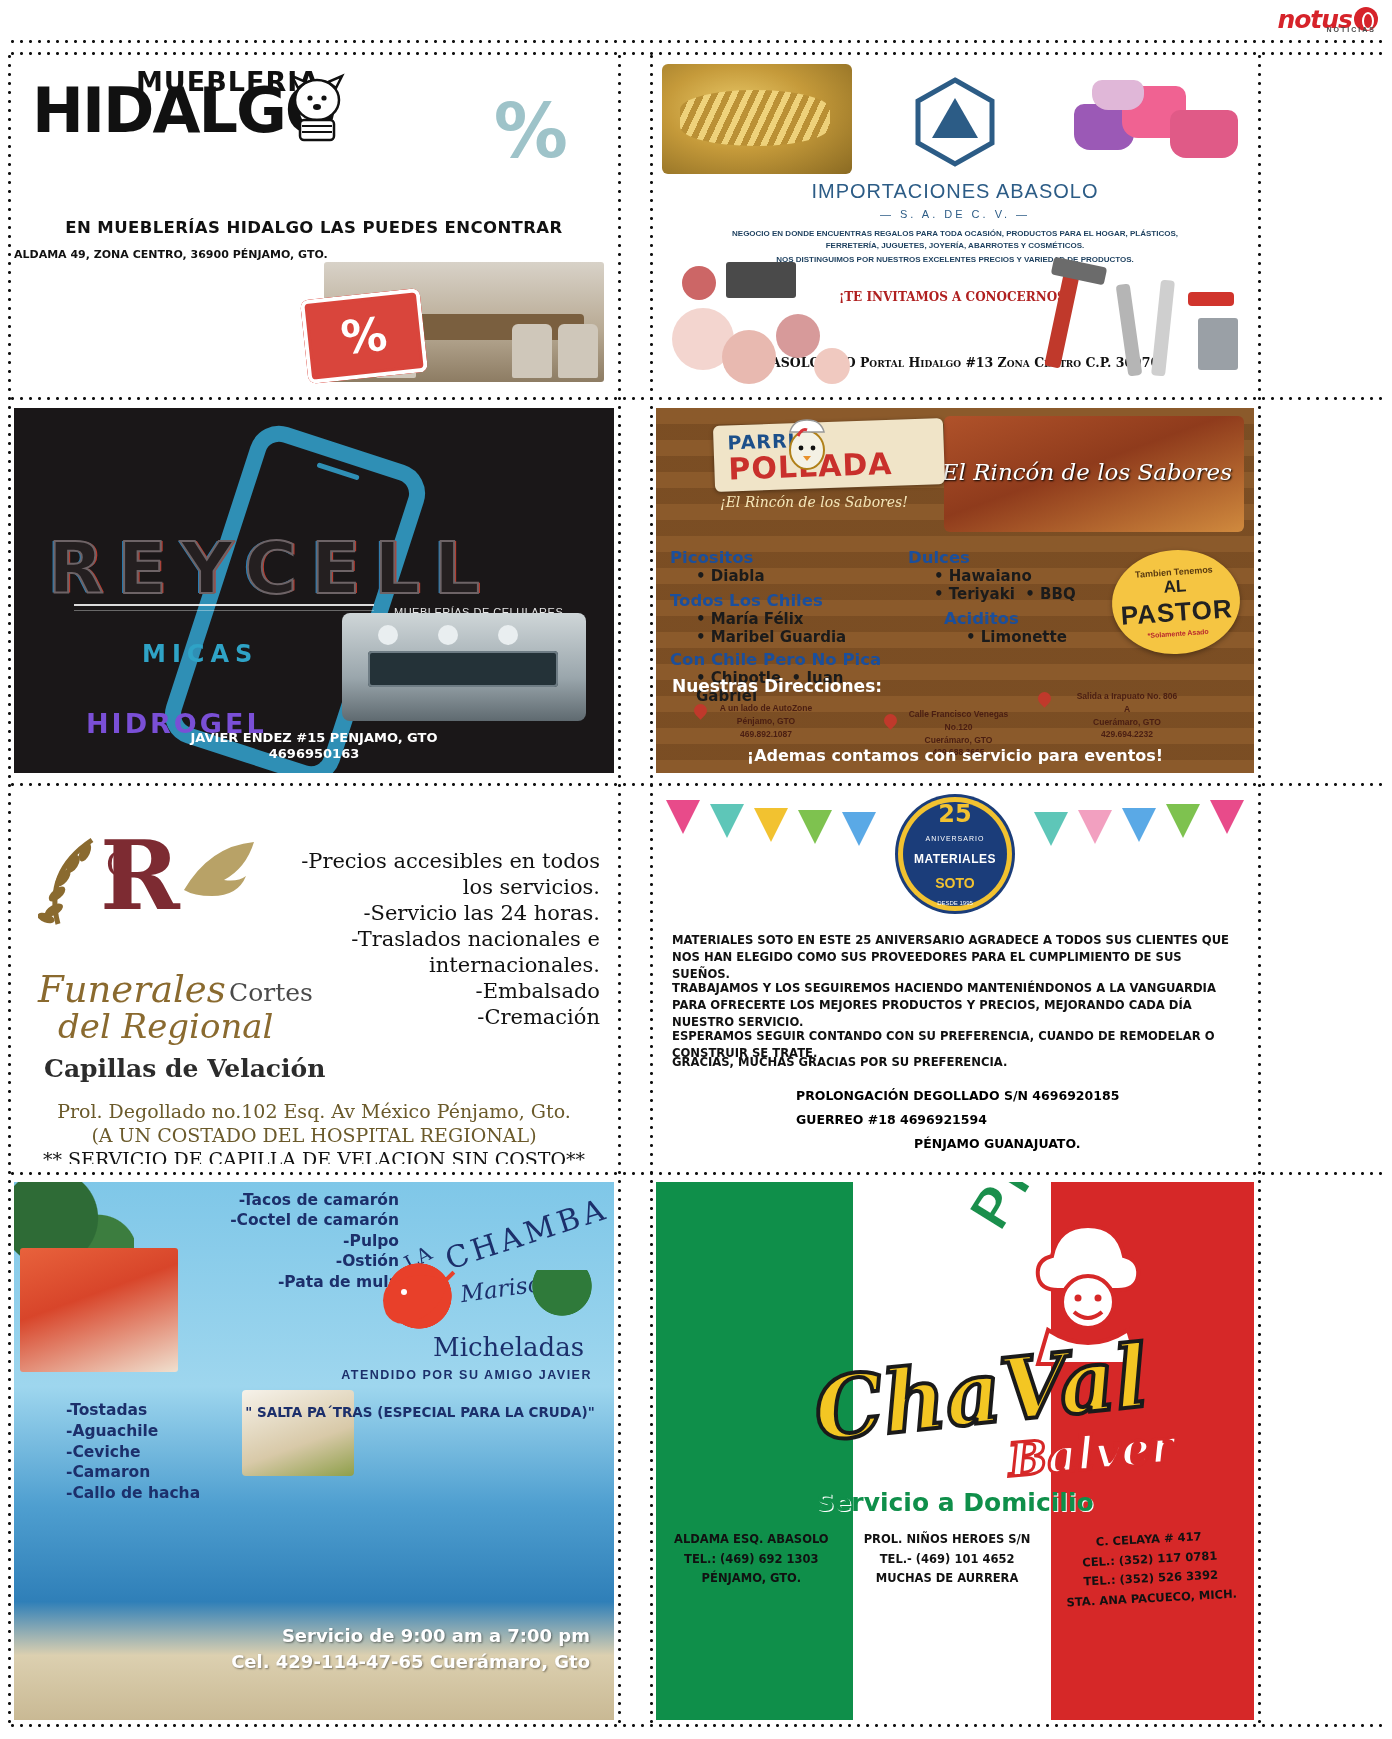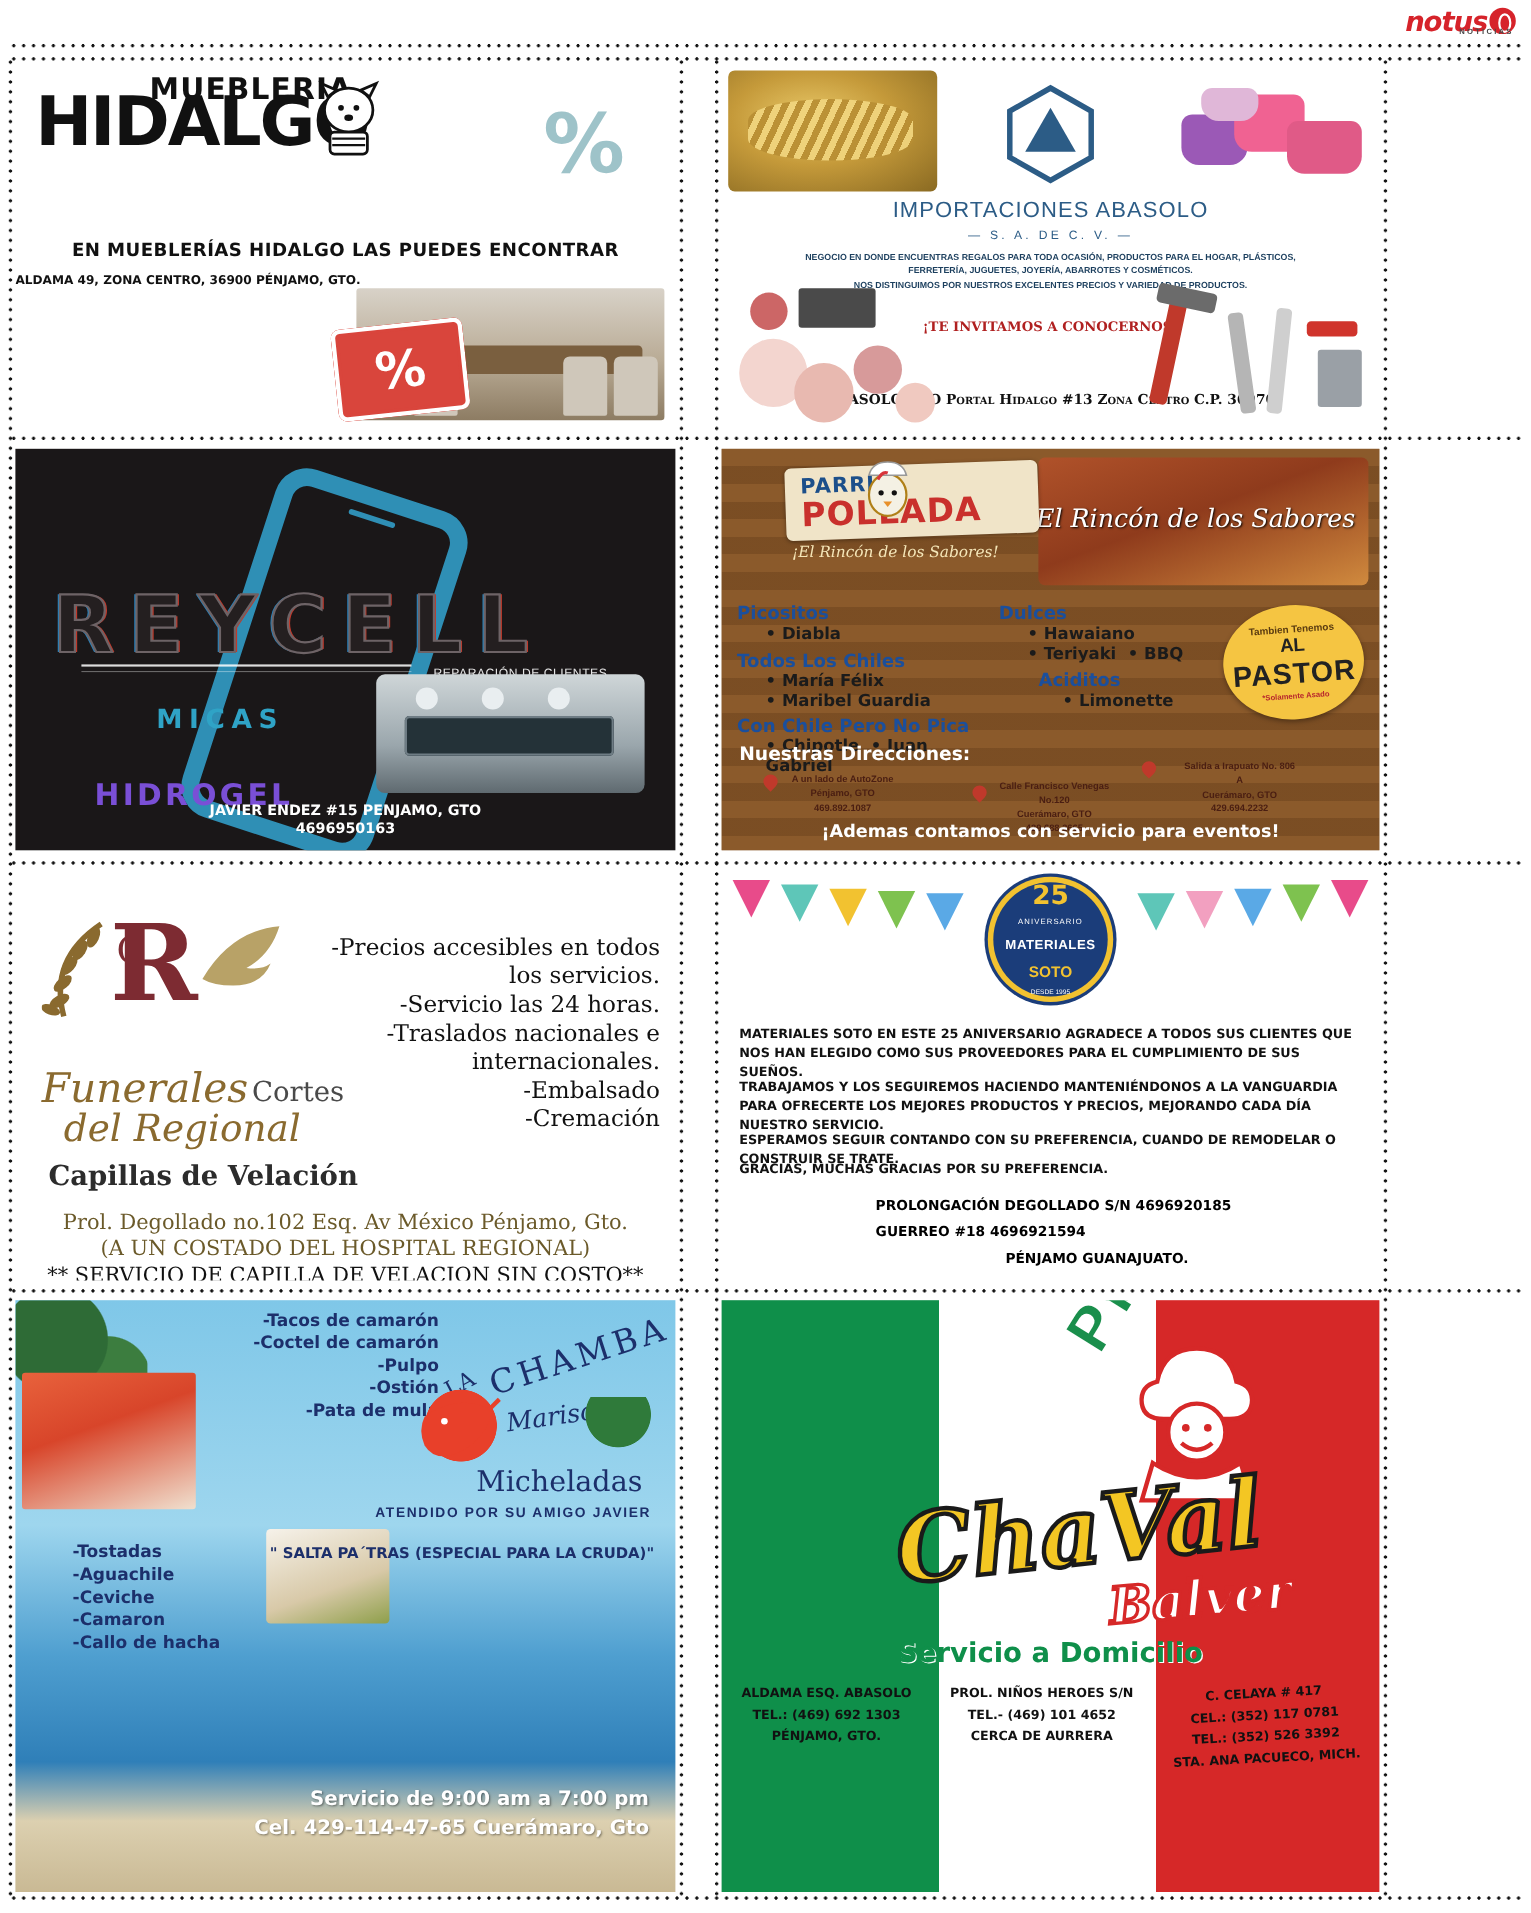--- a/index.html
+++ b/index.html
@@ -540,21 +540,21 @@
       <div class="tool-bar" style="left:140px;top:30px;width:46px;height:14px;background:#d0342c;"></div>
       <div class="tool-bar" style="left:150px;top:56px;width:40px;height:52px;background:#9aa0a6;border-radius:3px;"></div>
     </div>
   </div>
 
   <div class="ad reycell" style="left:14px;top:408px;width:600px;height:365px;">
     <div class="phone-shape"></div>
     <div class="rword">REYCELL</div>
     <div class="line"></div>
     <div class="line2"></div>
-    <div class="rep">REPARACIÓN DE CLIENTES</div>
+    <div class="rep">MUEBLERÍAS DE CELULARES</div>
     <div class="micas">MICAS</div>
     <div class="hidro">HIDROGEL</div>
     <div class="machine">
       <div class="knob" style="left:36px;"></div>
       <div class="knob" style="left:96px;"></div>
       <div class="knob" style="left:156px;"></div>
     </div>
     <div class="addr">JAVIER ENDEZ #15 PENJAMO, GTO</div>
     <div class="tel">4696950163</div>
   </div>
@@ -728,21 +728,21 @@
     <div class="dom">Servicio a Domicilio</div>
     <div class="cols">
       <div class="c1">
         <div>ALDAMA ESQ. ABASOLO</div>
         <div>TEL.: (469) 692 1303</div>
         <div>PÉNJAMO, GTO.</div>
       </div>
       <div class="c2">
         <div>PROL. NIÑOS HEROES S/N</div>
         <div>TEL.- (469) 101 4652</div>
-        <div>CERCA DE AURRERA</div>
+        <div>MUCHAS DE AURRERA</div>
       </div>
       <div class="c3">
         <div>C. CELAYA # 417</div>
         <div>CEL.: (352) 117 0781</div>
         <div>TEL.: (352) 526 3392</div>
         <div>STA. ANA PACUECO, MICH.</div>
       </div>
     </div>
   </div>
 

